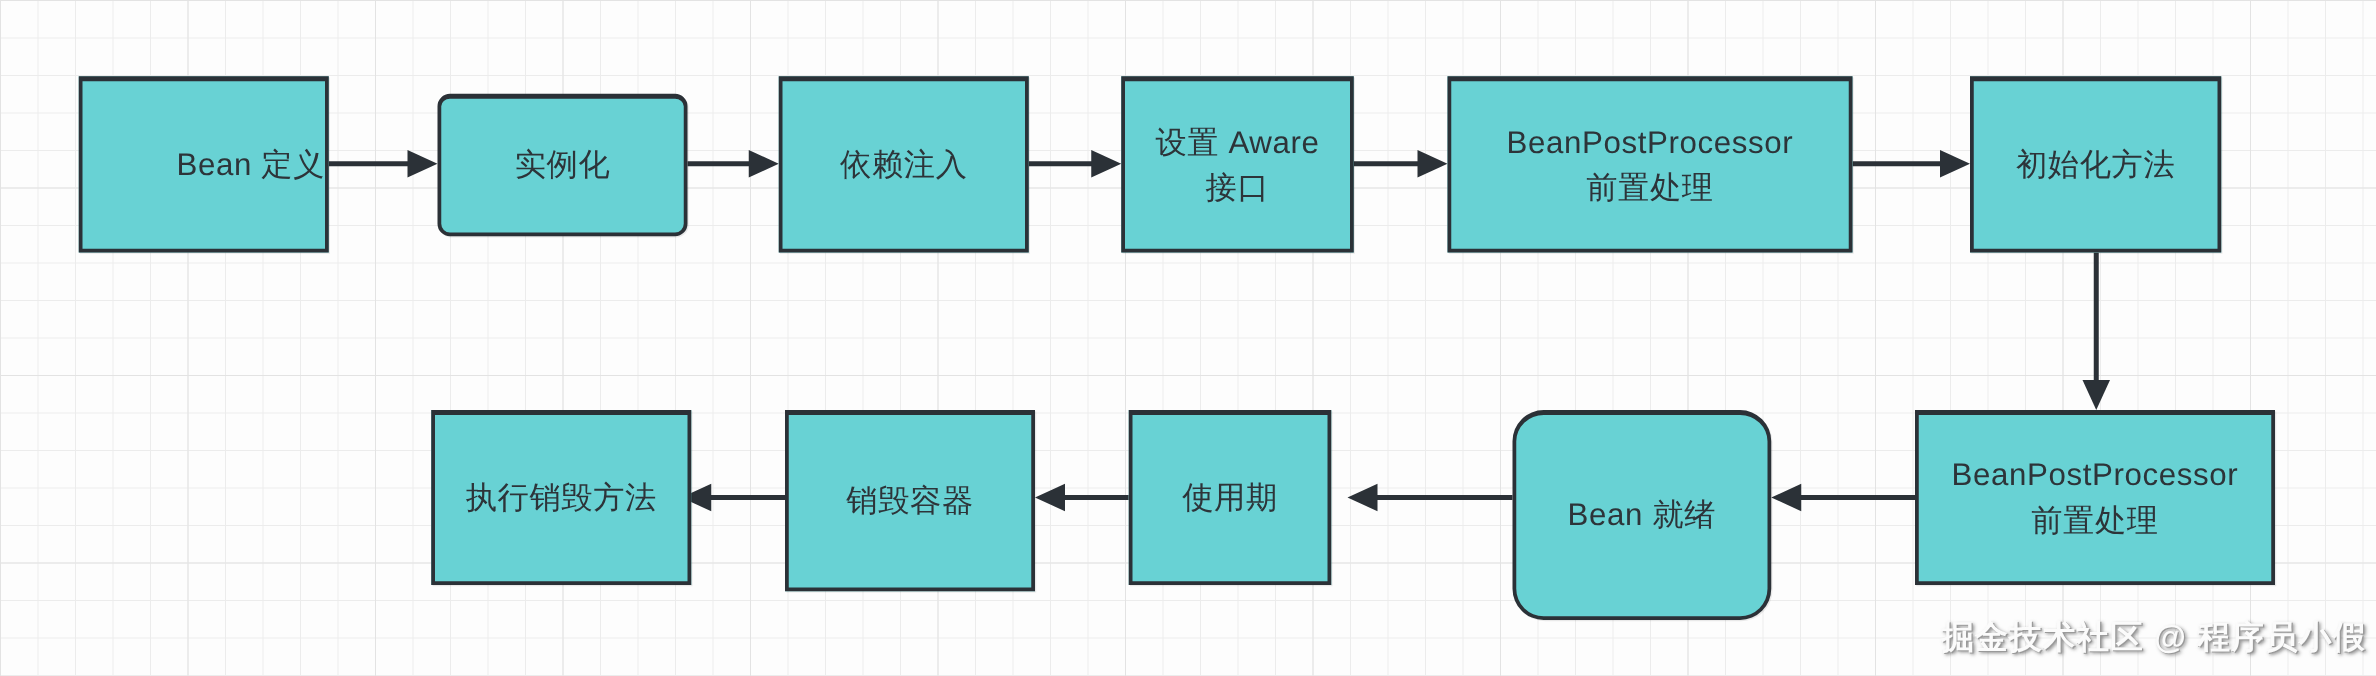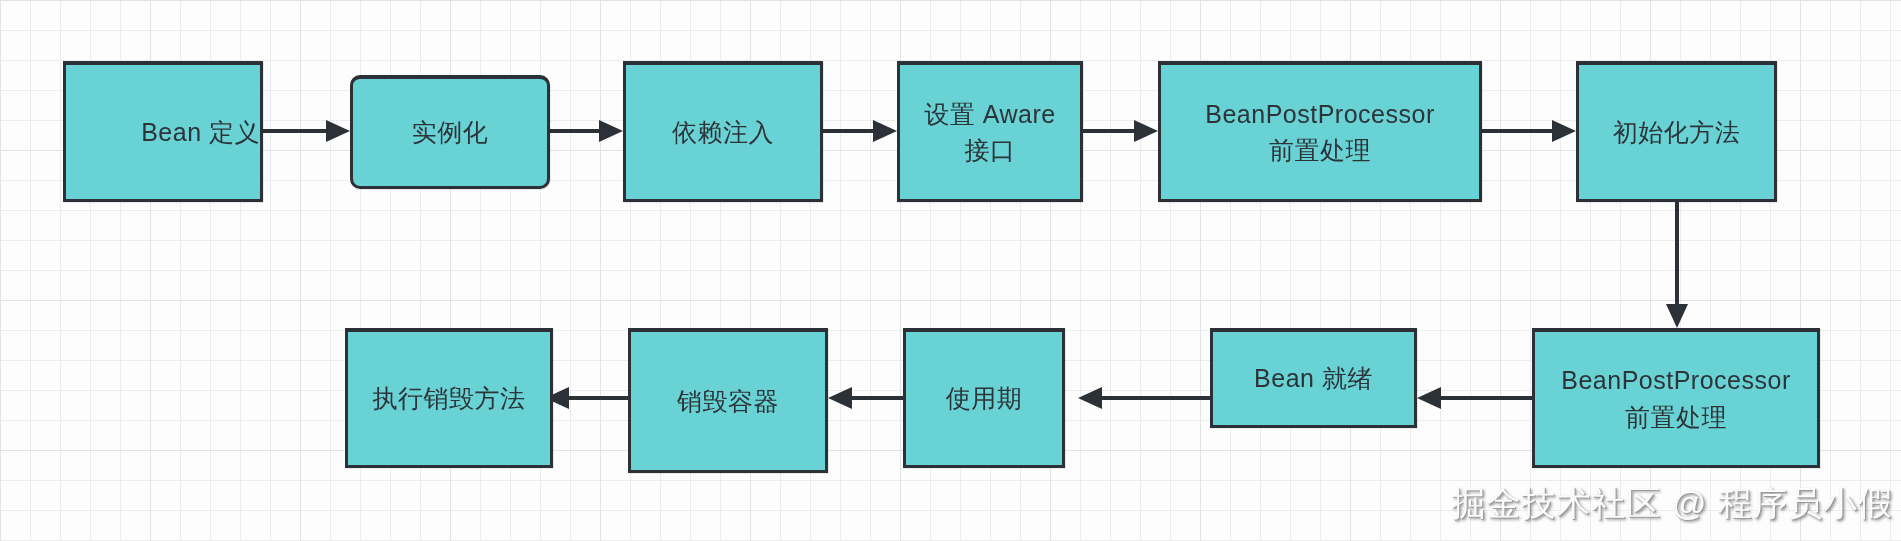--- a/index.html
+++ b/index.html
@@ -32,21 +32,21 @@
   }
   .edge{position:absolute;}
   .edge-line-h{position:absolute;top:9px;height:4px;background:var(--arrow,#2b3137);}
   .edge-line-v{position:absolute;left:9px;width:4px;background:var(--arrow,#2b3137);}
   .tri{position:absolute;width:0;height:0;}
   .tri-right{right:0;top:0;border-left:24px solid var(--arrow,#2b3137);border-top:11px solid transparent;border-bottom:11px solid transparent;}
   .tri-left{left:0;top:0;border-right:24px solid var(--arrow,#2b3137);border-top:11px solid transparent;border-bottom:11px solid transparent;}
   .tri-down{bottom:0;left:0;border-top:24px solid var(--arrow,#2b3137);border-left:11px solid transparent;border-right:11px solid transparent;}
   .watermark{
     position:absolute;right:8px;bottom:14px;
-    font-size:34px;font-weight:normal;letter-spacing:1px;
+    font-size:26px;font-weight:bold;letter-spacing:1px;
     color:var(--wm,#fbfbfb);
     text-shadow:1px 1px 0 #9a9a9a, 2px 2px 3px rgba(40,40,40,0.55);
     user-select:none;
   }
 </style>
 </head>
 <body>
 
 <div class="canvas">
   <div id="edges-layer">
@@ -109,21 +109,21 @@
         <span class="node-label">BeanPostProcessor
 前置处理</span>
       </div>
       <div class="node" style="left: 1576px; top: 61px; width: 201px; height: 141px;">
         <span class="node-label">初始化方法</span>
       </div>
       <div class="node" style="left: 1532px; top: 328px; width: 288px; height: 140px;">
         <span class="node-label">BeanPostProcessor
 前置处理</span>
       </div>
-      <div class="node" style="left: 1210px; top: 328px; width: 207px; height: 100px;">
+      <div class="node" style="left: 1210px; top: 328px; width: 207px; height: 168px; border-radius: 25px;">
         <span class="node-label">Bean 就绪</span>
       </div>
       <div class="node" style="left: 903px; top: 328px; width: 162px; height: 140px;">
         <span class="node-label">使用期</span>
       </div>
       <div class="node" style="left: 628px; top: 328px; width: 200px; height: 145px;">
         <span class="node-label">销毁容器</span>
       </div>
       <div class="node" style="left: 345px; top: 328px; width: 208px; height: 140px;">
         <span class="node-label">执行销毁方法</span>

